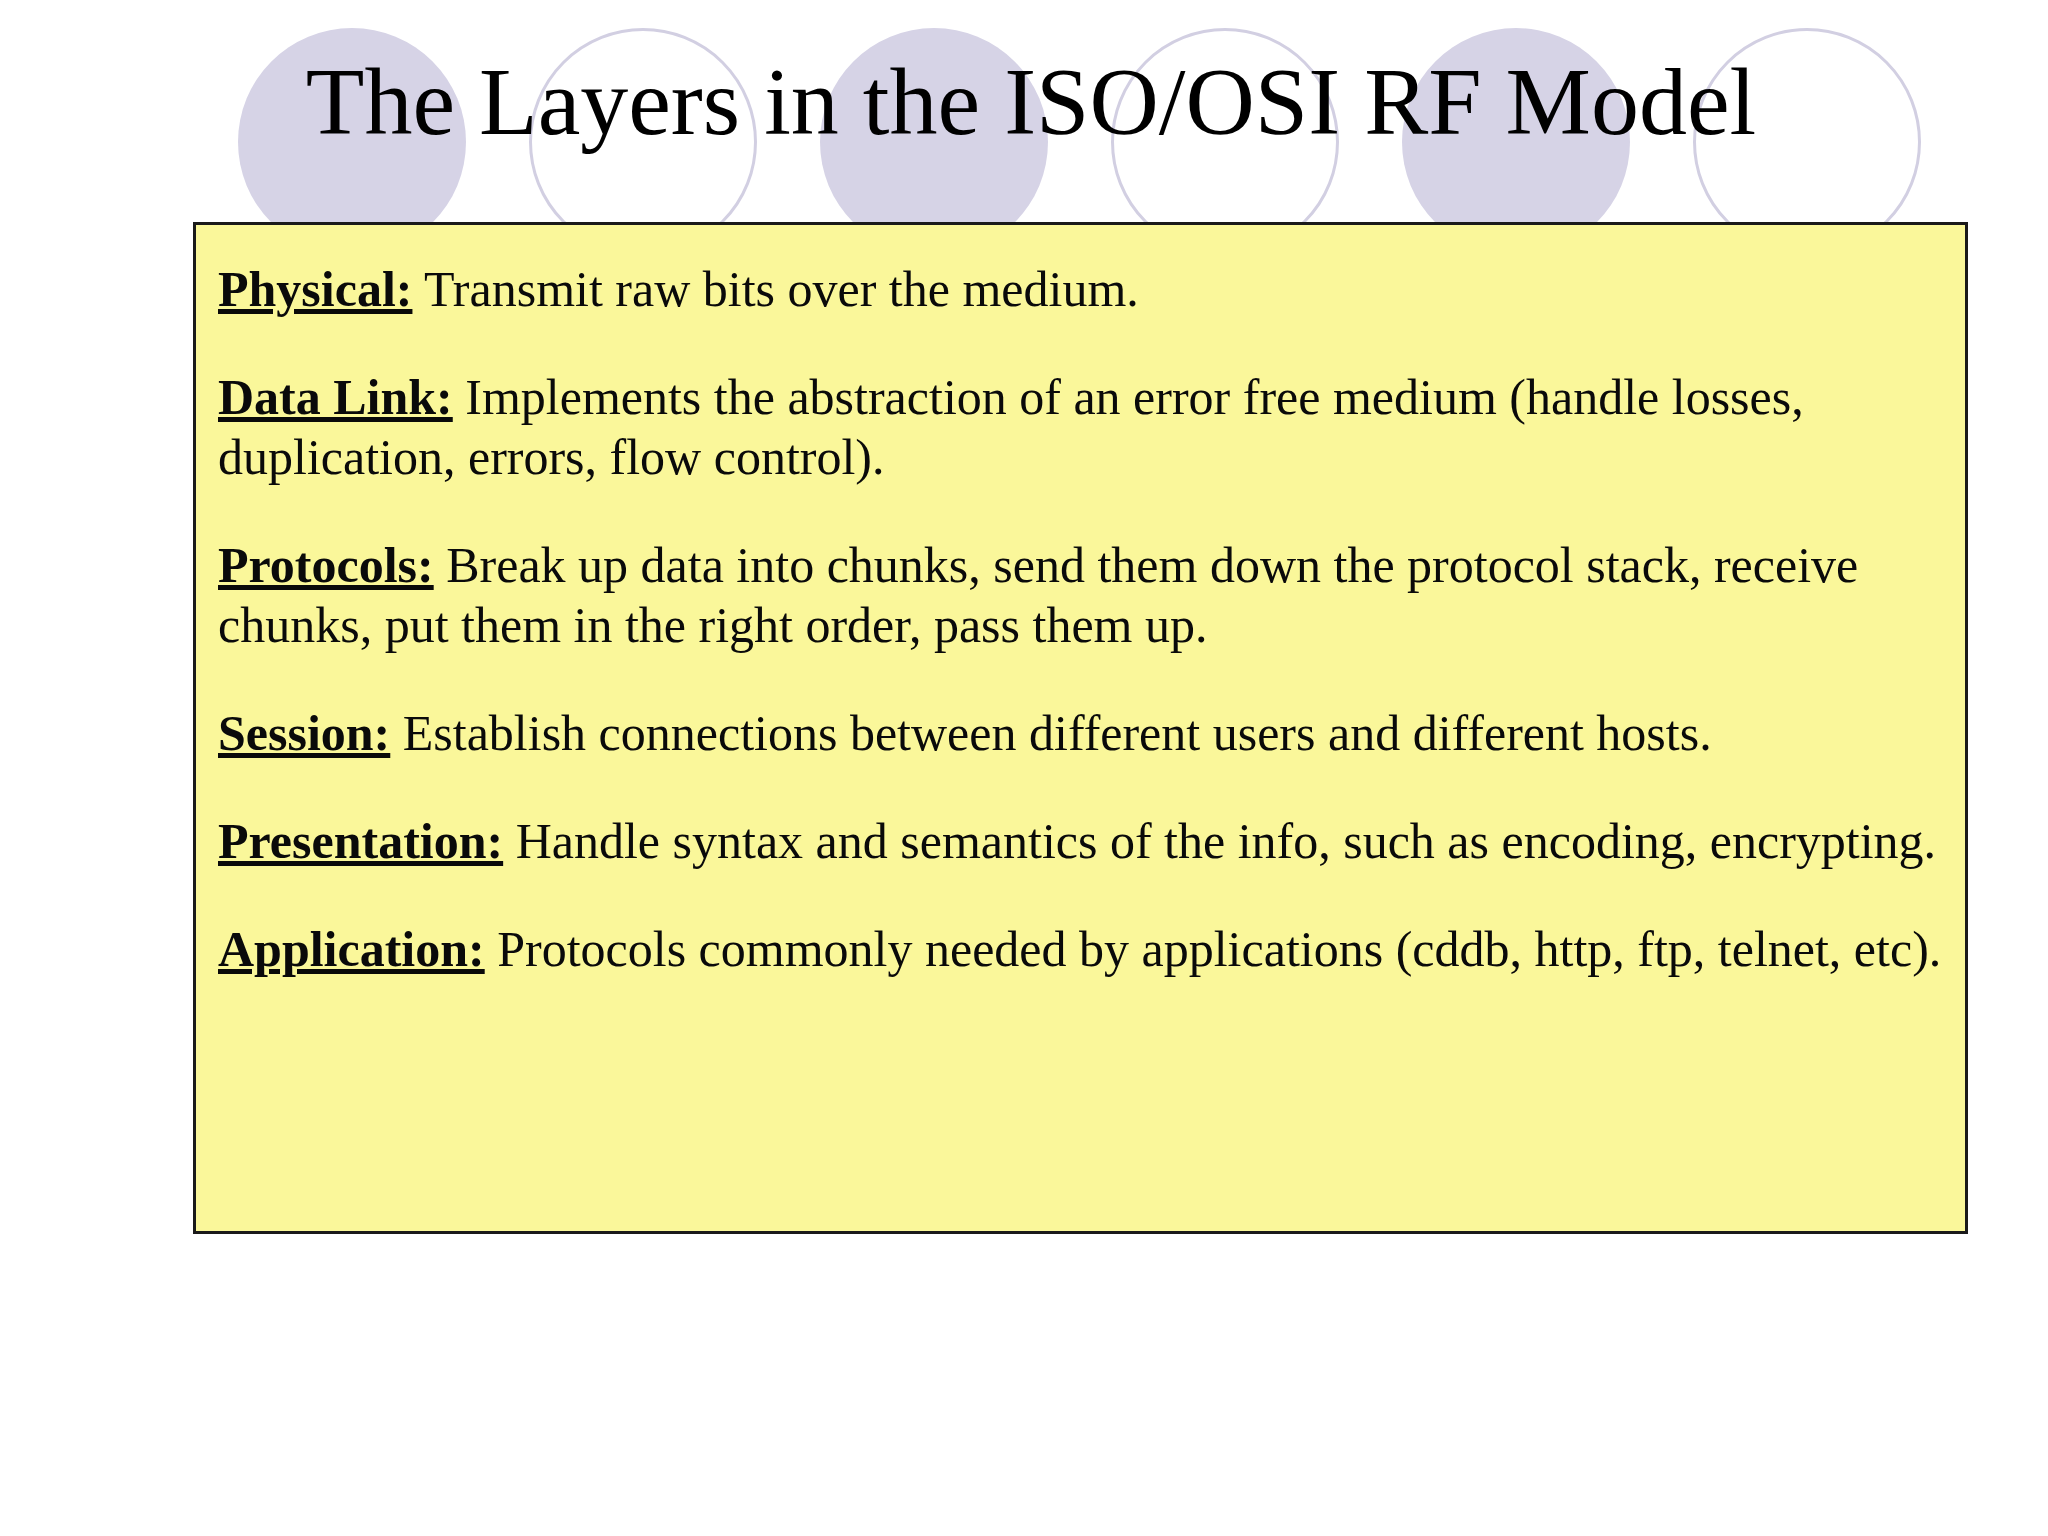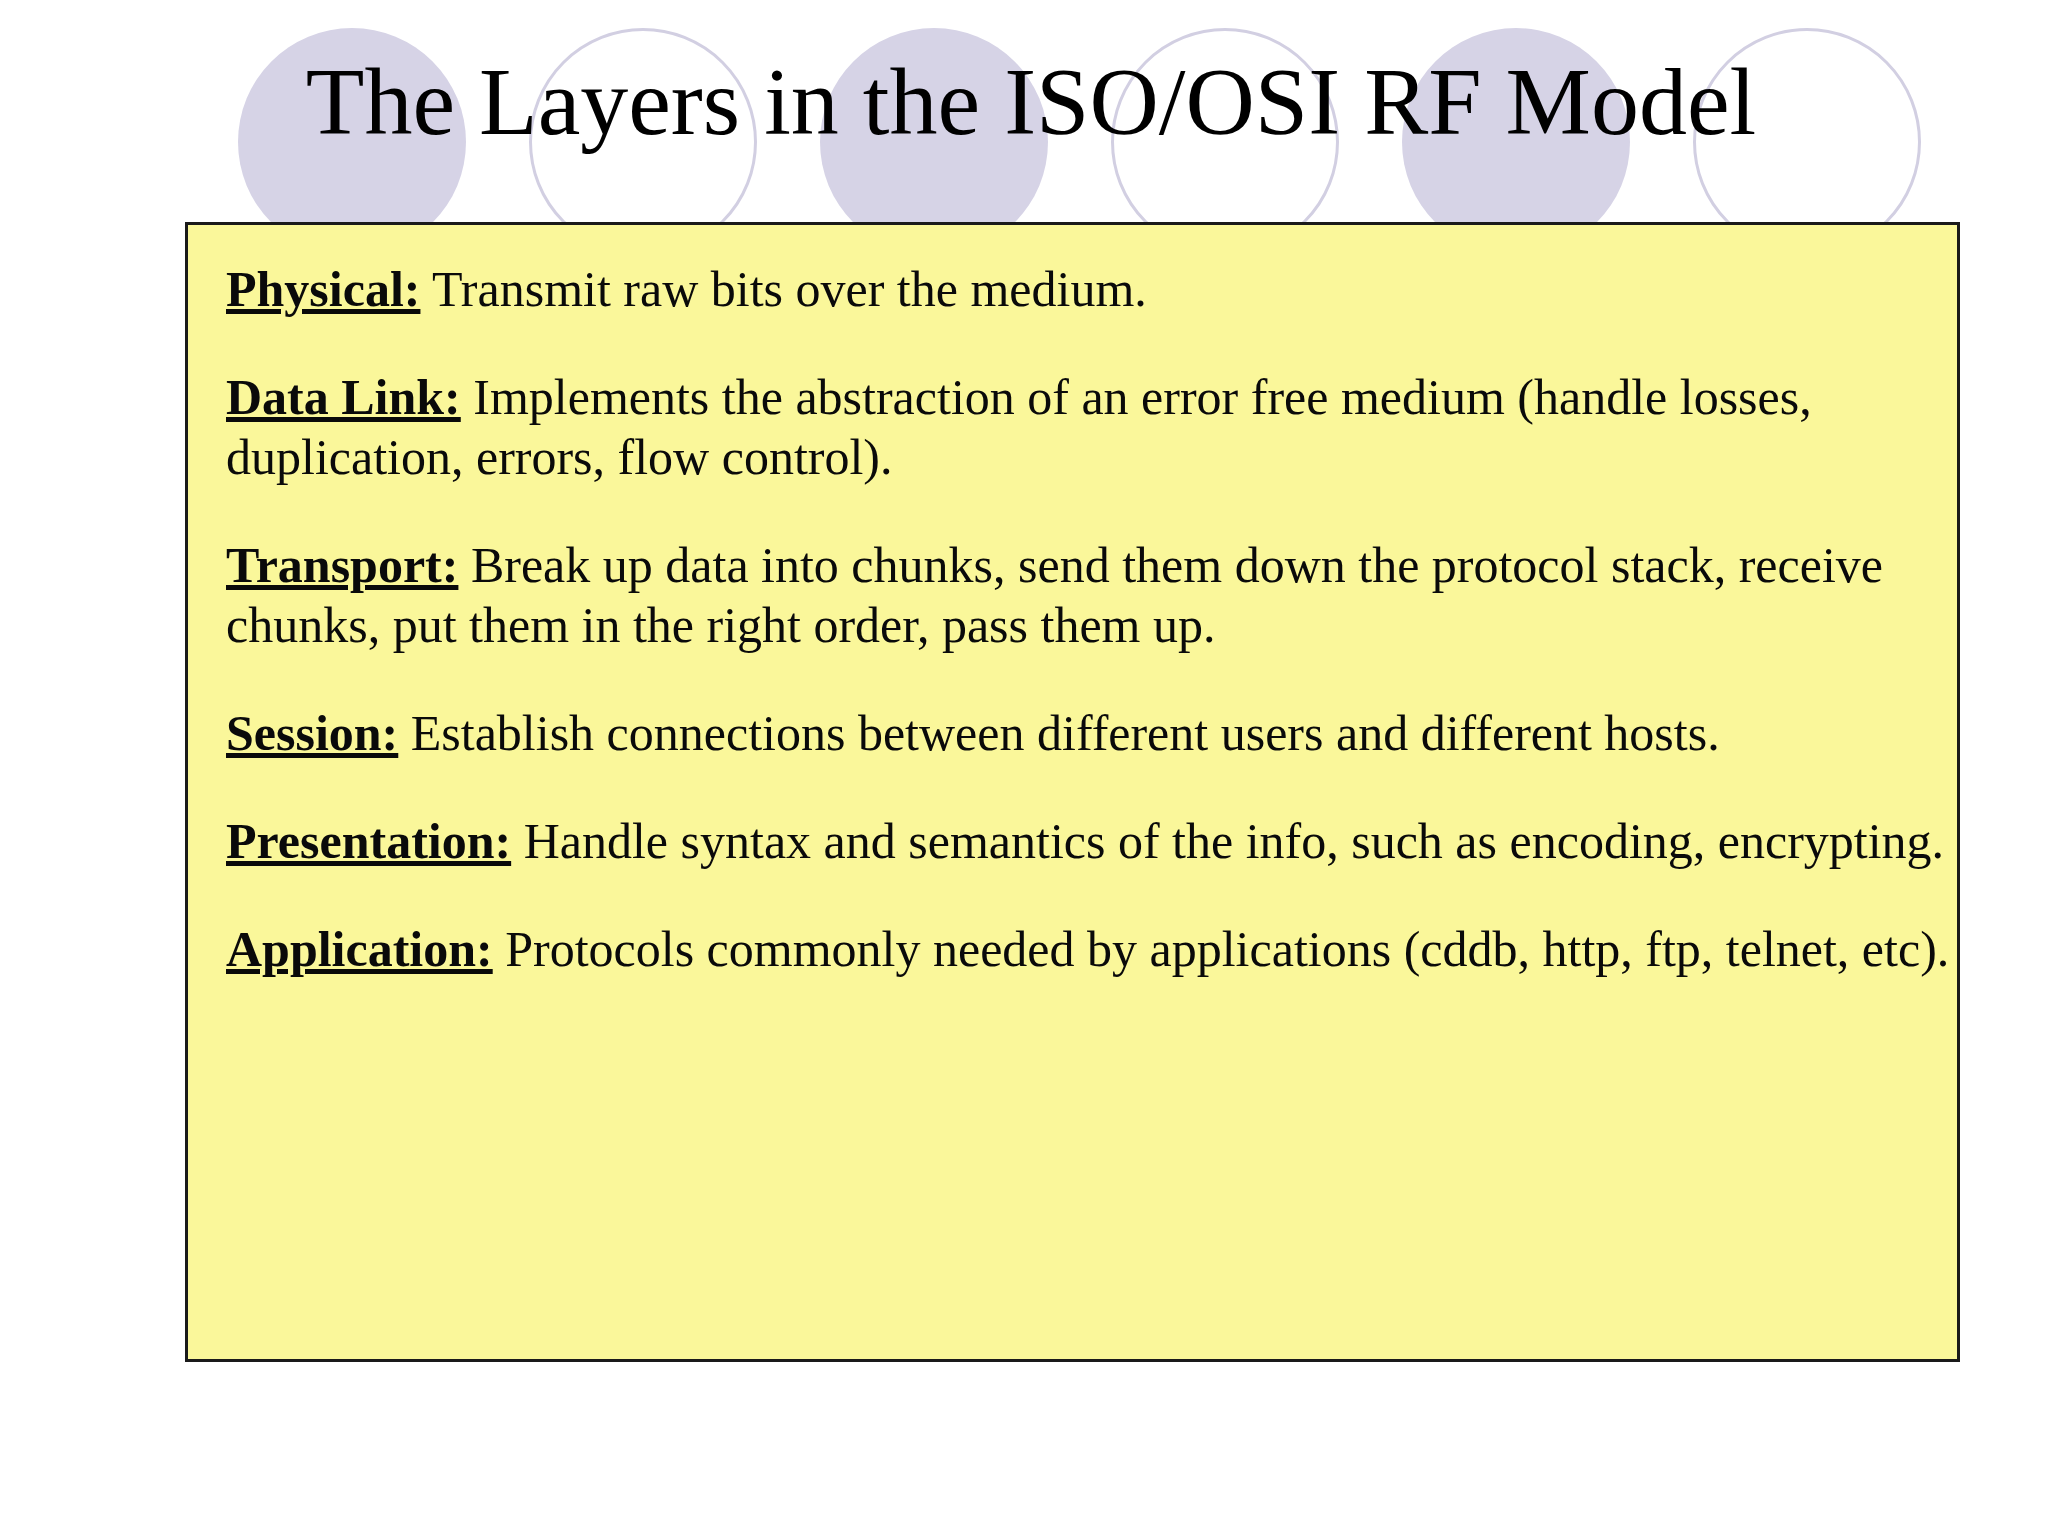--- a/index.html
+++ b/index.html
@@ -49,28 +49,28 @@
     font-size: 96px;
     line-height: 1.05;
     color: #000000;
     letter-spacing: 0px;
     white-space: nowrap;
   }
 
   
   #content-box {
     position: absolute;
-    left: 185px;
+    left: 193px;
     top: 222px;
     width: 1775px;
-    height: 1140px;
+    height: 1012px;
     background: #faf79a;
     border: 3px solid #1a1a1a;
     box-sizing: border-box;
-    padding: 34px 0 0 38px;
+    padding: 34px 0 0 22px;
   }
   .layer-entry {
     margin: 0 0 48px 0;
     font-size: 50px;
     line-height: 1.20;
     color: #0a0a0a;
   }
   .layer-entry:last-child {
     margin-bottom: 16px;
   }
@@ -105,21 +105,21 @@
       <span class="layer-desc">Transmit raw bits over the medium.</span>
     </p>
 
     <p class="layer-entry">
       <span class="layer-label">Data Link:</span>
       <span class="layer-desc">Implements the abstraction of an error free medium (handle losses, duplication, errors, flow control).</span>
     </p>
 
 
     <p class="layer-entry">
-      <span class="layer-label">Transport:</span>
+      <span class="layer-label">Protocols:</span>
       <span class="layer-desc">Break up data into chunks, send them down the protocol stack, receive chunks, put them in the right order, pass them up.</span>
     </p>
 
     <p class="layer-entry">
       <span class="layer-label">Session:</span>
       <span class="layer-desc">Establish connections between different users and different hosts.</span>
     </p>
 
     <p class="layer-entry">
       <span class="layer-label">Presentation:</span>

